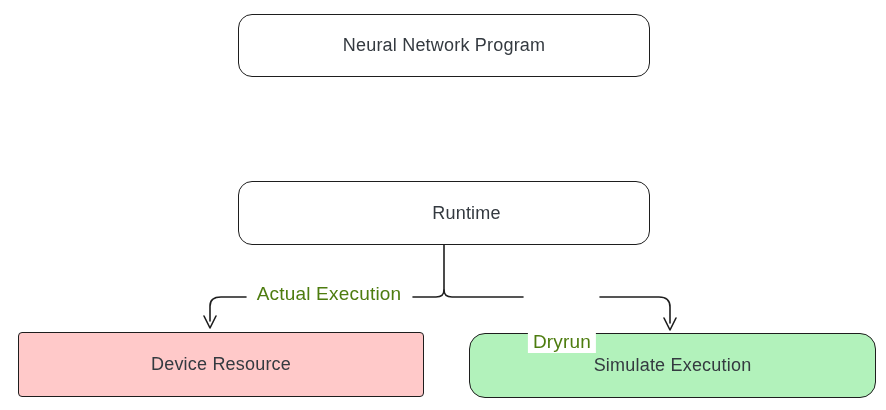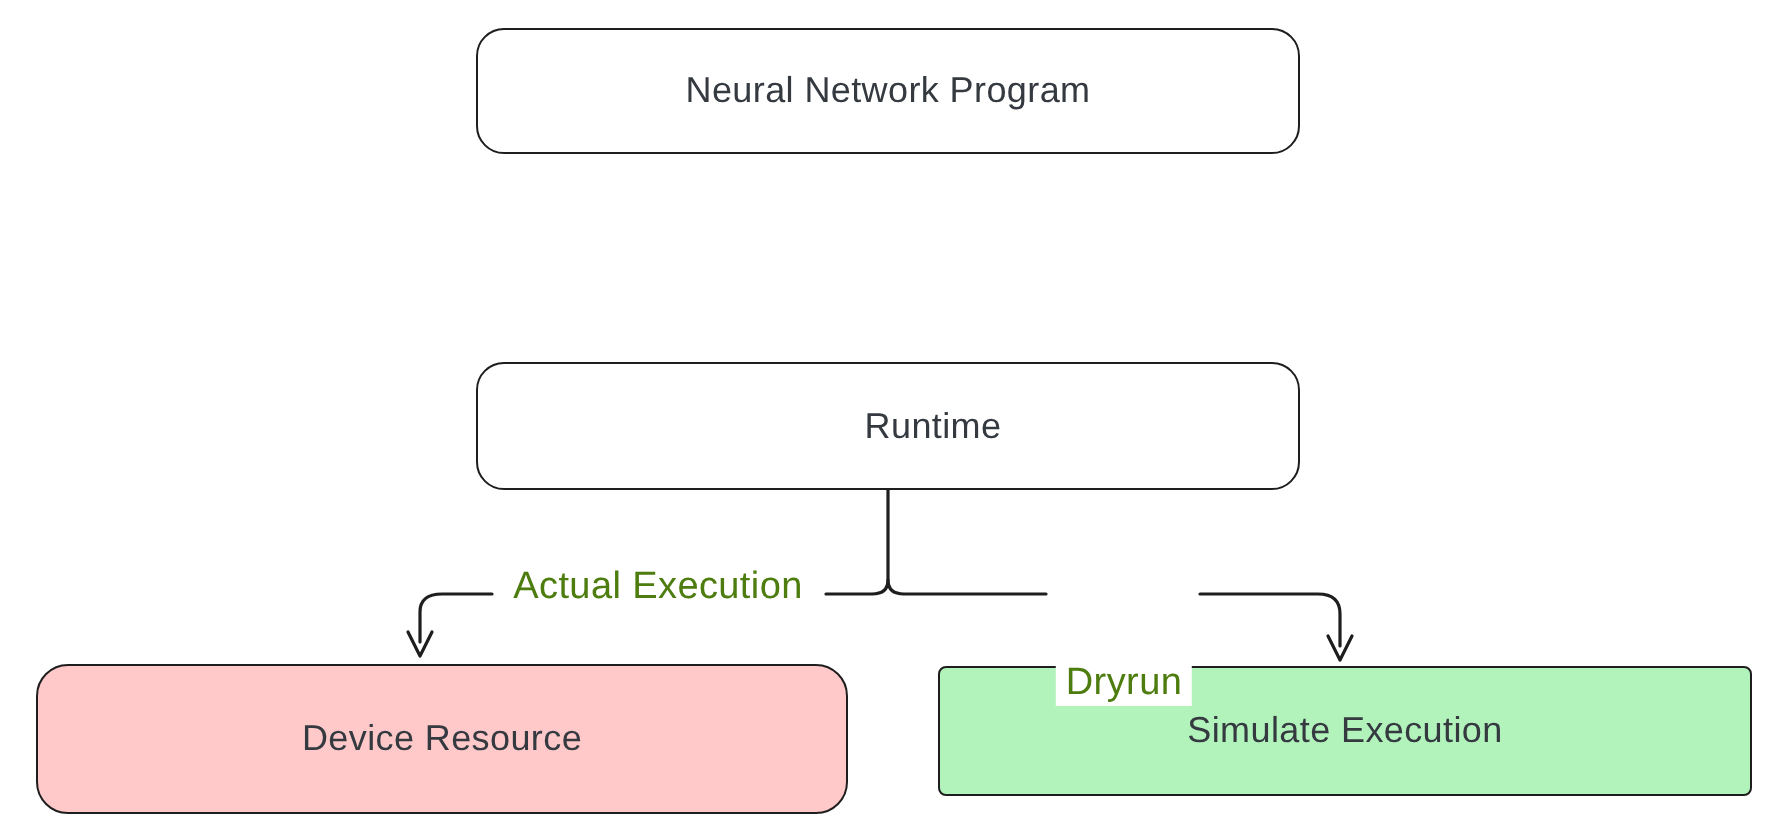--- a/index.html
+++ b/index.html
@@ -24,22 +24,22 @@
     display: flex;
     align-items: center;
     justify-content: center;
     font-size: 18px;
     color: #343a40;
     letter-spacing: 0.2px;
   }
   .node-neural   { left: 238px; top: 14px;  width: 412px; height: 63px; }
   .node-graph    { left: 238px; top: 97px;  width: 412px; height: 63px; }
   .node-runtime  { left: 238px; top: 181px; width: 412px; height: 64px; padding-left: 45px; }
-  .node-device   { left: 18px;  top: 332px; width: 406px; height: 75px; background: #ffc9c9; border-radius: 16px; }
-  .node-simulate { left: 469px; top: 333px; width: 407px; height: 65px; background: #b2f2bb; border-radius: 4px; }
+  .node-device   { left: 18px;  top: 332px; width: 406px; height: 65px; background: #ffc9c9; border-radius: 4px; }
+  .node-simulate { left: 469px; top: 333px; width: 407px; height: 65px; background: #b2f2bb; border-radius: 16px; }
 
   .edges-svg {
     position: absolute;
     left: 0;
     top: 0;
     width: 886px;
     height: 410px;
     pointer-events: none;
   }
   .edges-svg path {

